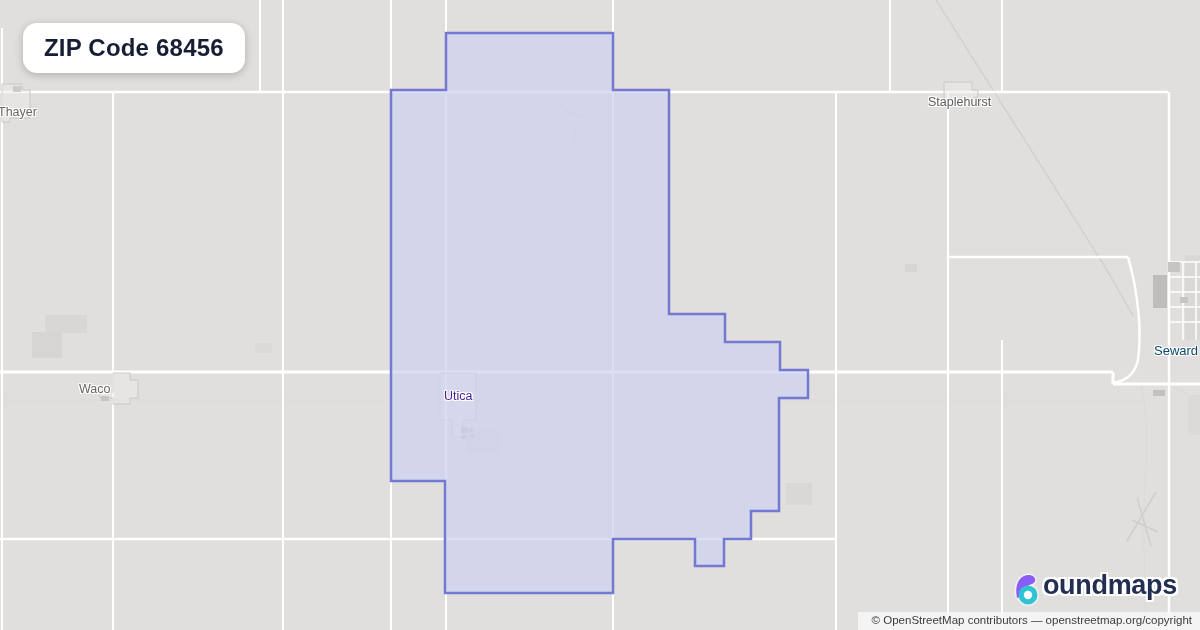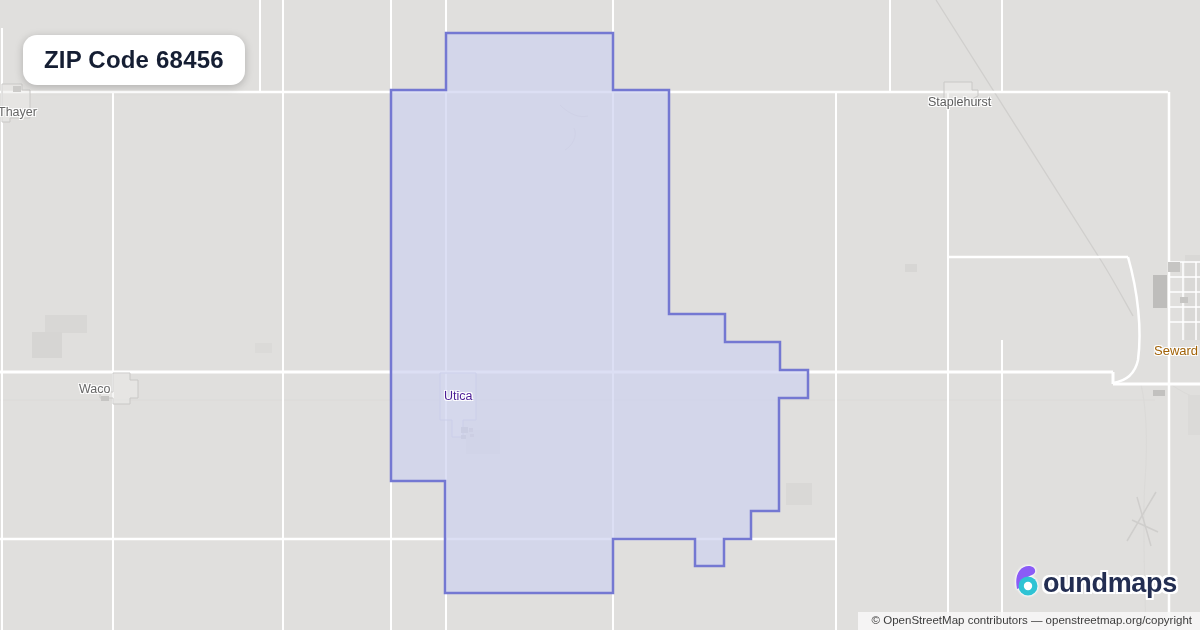--- a/index.html
+++ b/index.html
@@ -12,32 +12,32 @@
 
   
   .place-label {
     position:absolute; font-size:12.5px; color:#666; white-space:nowrap;
     text-shadow:-1px -1px 0 #fff, 1px -1px 0 #fff, -1px 1px 0 #fff, 1px 1px 0 #fff, 0 0 2px #fff;
   }
   #label-thayer { left:-2px; top:105px; }
   #label-waco { left:79px; top:382px; }
   #label-utica { left:444px; top:389px; color:#4c1d95; }
   #label-staplehurst { left:928px; top:80px; color:#5d5d5d;margin-top:15px; }
-  #label-seward { left:1154px; top:343px; color:#a16207; font-size:13px; }
+  #label-seward { left:1154px; top:343px; color:#0c4a6e; font-size:13px; }
 
   
   .badge {
     position:absolute; left:23px; top:23px; height:50px;
     background:#ffffff; border-radius:14px; box-shadow:0 2px 8px rgba(0,0,0,0.22);
     display:flex; align-items:center; padding:0 21px;
-    font-weight:bold; font-size:24px; color:#151e33; letter-spacing:0.2px;margin-top:12px;
+    font-weight:bold; font-size:24px; color:#151e33; letter-spacing:0.2px;
   }
 
   
-  .logo { position:absolute; right:23px; bottom:33px; display:flex; align-items:flex-end; }
+  .logo { position:absolute; right:23px; bottom:24px; display:flex; align-items:flex-start; }
   .logo svg { width:32px; height:34px; margin-right:0px;
     filter:drop-shadow(0 0 1px #fff) drop-shadow(0 0 1px #fff); }
   .logo .brand-text {
     font-weight:bold; font-size:27px; letter-spacing:-0.3px; color:#232e52; line-height:1;
     text-shadow:-2px -2px 0 #fff, 2px -2px 0 #fff, -2px 2px 0 #fff, 2px 2px 0 #fff, 0 2px 0 #fff, 0 -2px 0 #fff, 2px 0 0 #fff, -2px 0 0 #fff;
   }
 
   
   .attribution {
     position:absolute; right:0; bottom:0; height:15px;

